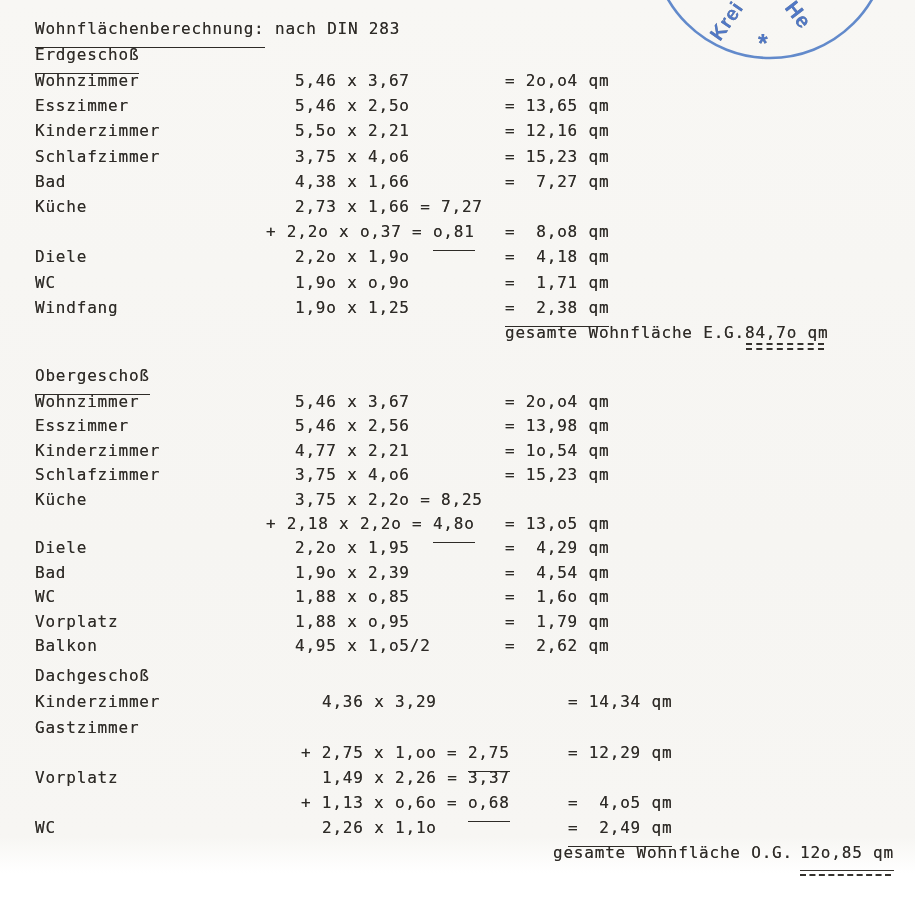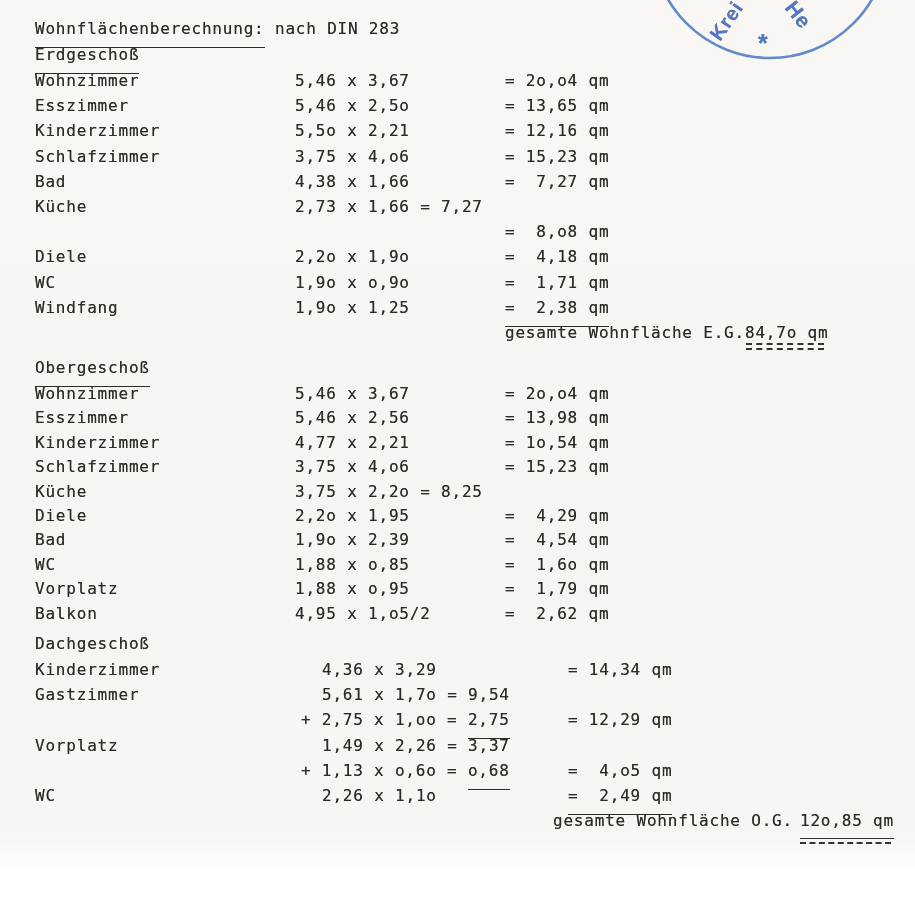--- a/index.html
+++ b/index.html
@@ -11,21 +11,21 @@
     font-family:"DejaVu Sans Mono",monospace;
     font-size:16px;
     letter-spacing:0.8px;
     color:#2e2b27;
     text-shadow:0 0 0.5px rgba(46,43,39,0.65);
   }
   .sheet{position:relative;padding-top:18px;}
   .row{position:relative;height:25.2px;}
   .trow,.hrow{height:26px;}
   .sec-og .row{height:24.4px;}
-  .sec-og .hrow{height:26px;margin-top:10px;}
+  .sec-og .hrow{height:26px;margin-top:18px;}
   .sec-dg .hrow{height:26px;margin-top:6px;}
   .c{position:absolute;top:1px;white-space:pre;}
   .lbl{left:35px;}
   .dim{left:295px;}
   .row.plus .dim{left:266px;}
   .sec-dg .dim{left:322px;}
   .sec-dg .row.plus .dim{left:301px;}
   .res{left:505px;}
   .sec-dg .res{left:532px;margin-left:36px;}
   .u, .u-head{border-bottom:1.7px solid currentColor;padding-bottom:9px;}
@@ -96,20 +96,21 @@
           <span class="c dim"><span>4,38 x 1,66</span></span>
           <span class="c res">=  7,27 qm</span>
         </div>
       <div class="row">
           <span class="c lbl">Küche</span>
           <span class="c dim"><span>2,73 x 1,66 = 7,27</span></span>
           <span class="c res"></span>
         </div>
       <div class="row plus">
           <span class="c lbl"></span>
+          <span class="c dim"><span>+ 2,2o x o,37 = </span><span class="u">o,81</span></span>
           <span class="c res">=  8,o8 qm</span>
         </div>
       <div class="row">
           <span class="c lbl">Diele</span>
           <span class="c dim"><span>2,2o x 1,9o</span></span>
           <span class="c res">=  4,18 qm</span>
         </div>
       <div class="row">
           <span class="c lbl">WC</span>
           <span class="c dim"><span>1,9o x o,9o</span></span>
@@ -148,20 +149,25 @@
       <div class="row">
           <span class="c lbl">Schlafzimmer</span>
           <span class="c dim"><span>3,75 x 4,o6</span></span>
           <span class="c res">= 15,23 qm</span>
         </div>
       <div class="row">
           <span class="c lbl">Küche</span>
           <span class="c dim"><span>3,75 x 2,2o = 8,25</span></span>
           <span class="c res"></span>
         </div>
+      <div class="row plus">
+          <span class="c lbl"></span>
+          <span class="c dim"><span>+ 2,18 x 2,2o = </span><span class="u">4,8o</span></span>
+          <span class="c res">= 13,o5 qm</span>
+        </div>
       <div class="row">
           <span class="c lbl">Diele</span>
           <span class="c dim"><span>2,2o x 1,95</span></span>
           <span class="c res">=  4,29 qm</span>
         </div>
       <div class="row">
           <span class="c lbl">Bad</span>
           <span class="c dim"><span>1,9o x 2,39</span></span>
           <span class="c res">=  4,54 qm</span>
         </div>
@@ -186,21 +192,20 @@
       <div class="row hrow">
         <span class="c lbl">Dachgeschoß</span>
       </div>
       <div class="row">
           <span class="c lbl">Kinderzimmer</span>
           <span class="c dim"><span>4,36 x 3,29</span></span>
           <span class="c res">= 14,34 qm</span>
         </div>
       <div class="row">
           <span class="c lbl">Gastzimmer</span>
-          <span class="c dim"><span>5,61 x 1,7o = 9,54</span></span>
           <span class="c res"></span>
         </div>
       <div class="row plus">
           <span class="c lbl"></span>
           <span class="c dim"><span>+ 2,75 x 1,oo = </span><span class="u">2,75</span></span>
           <span class="c res">= 12,29 qm</span>
         </div>
       <div class="row">
           <span class="c lbl">Vorplatz</span>
           <span class="c dim"><span>1,49 x 2,26 = 3,37</span></span>

